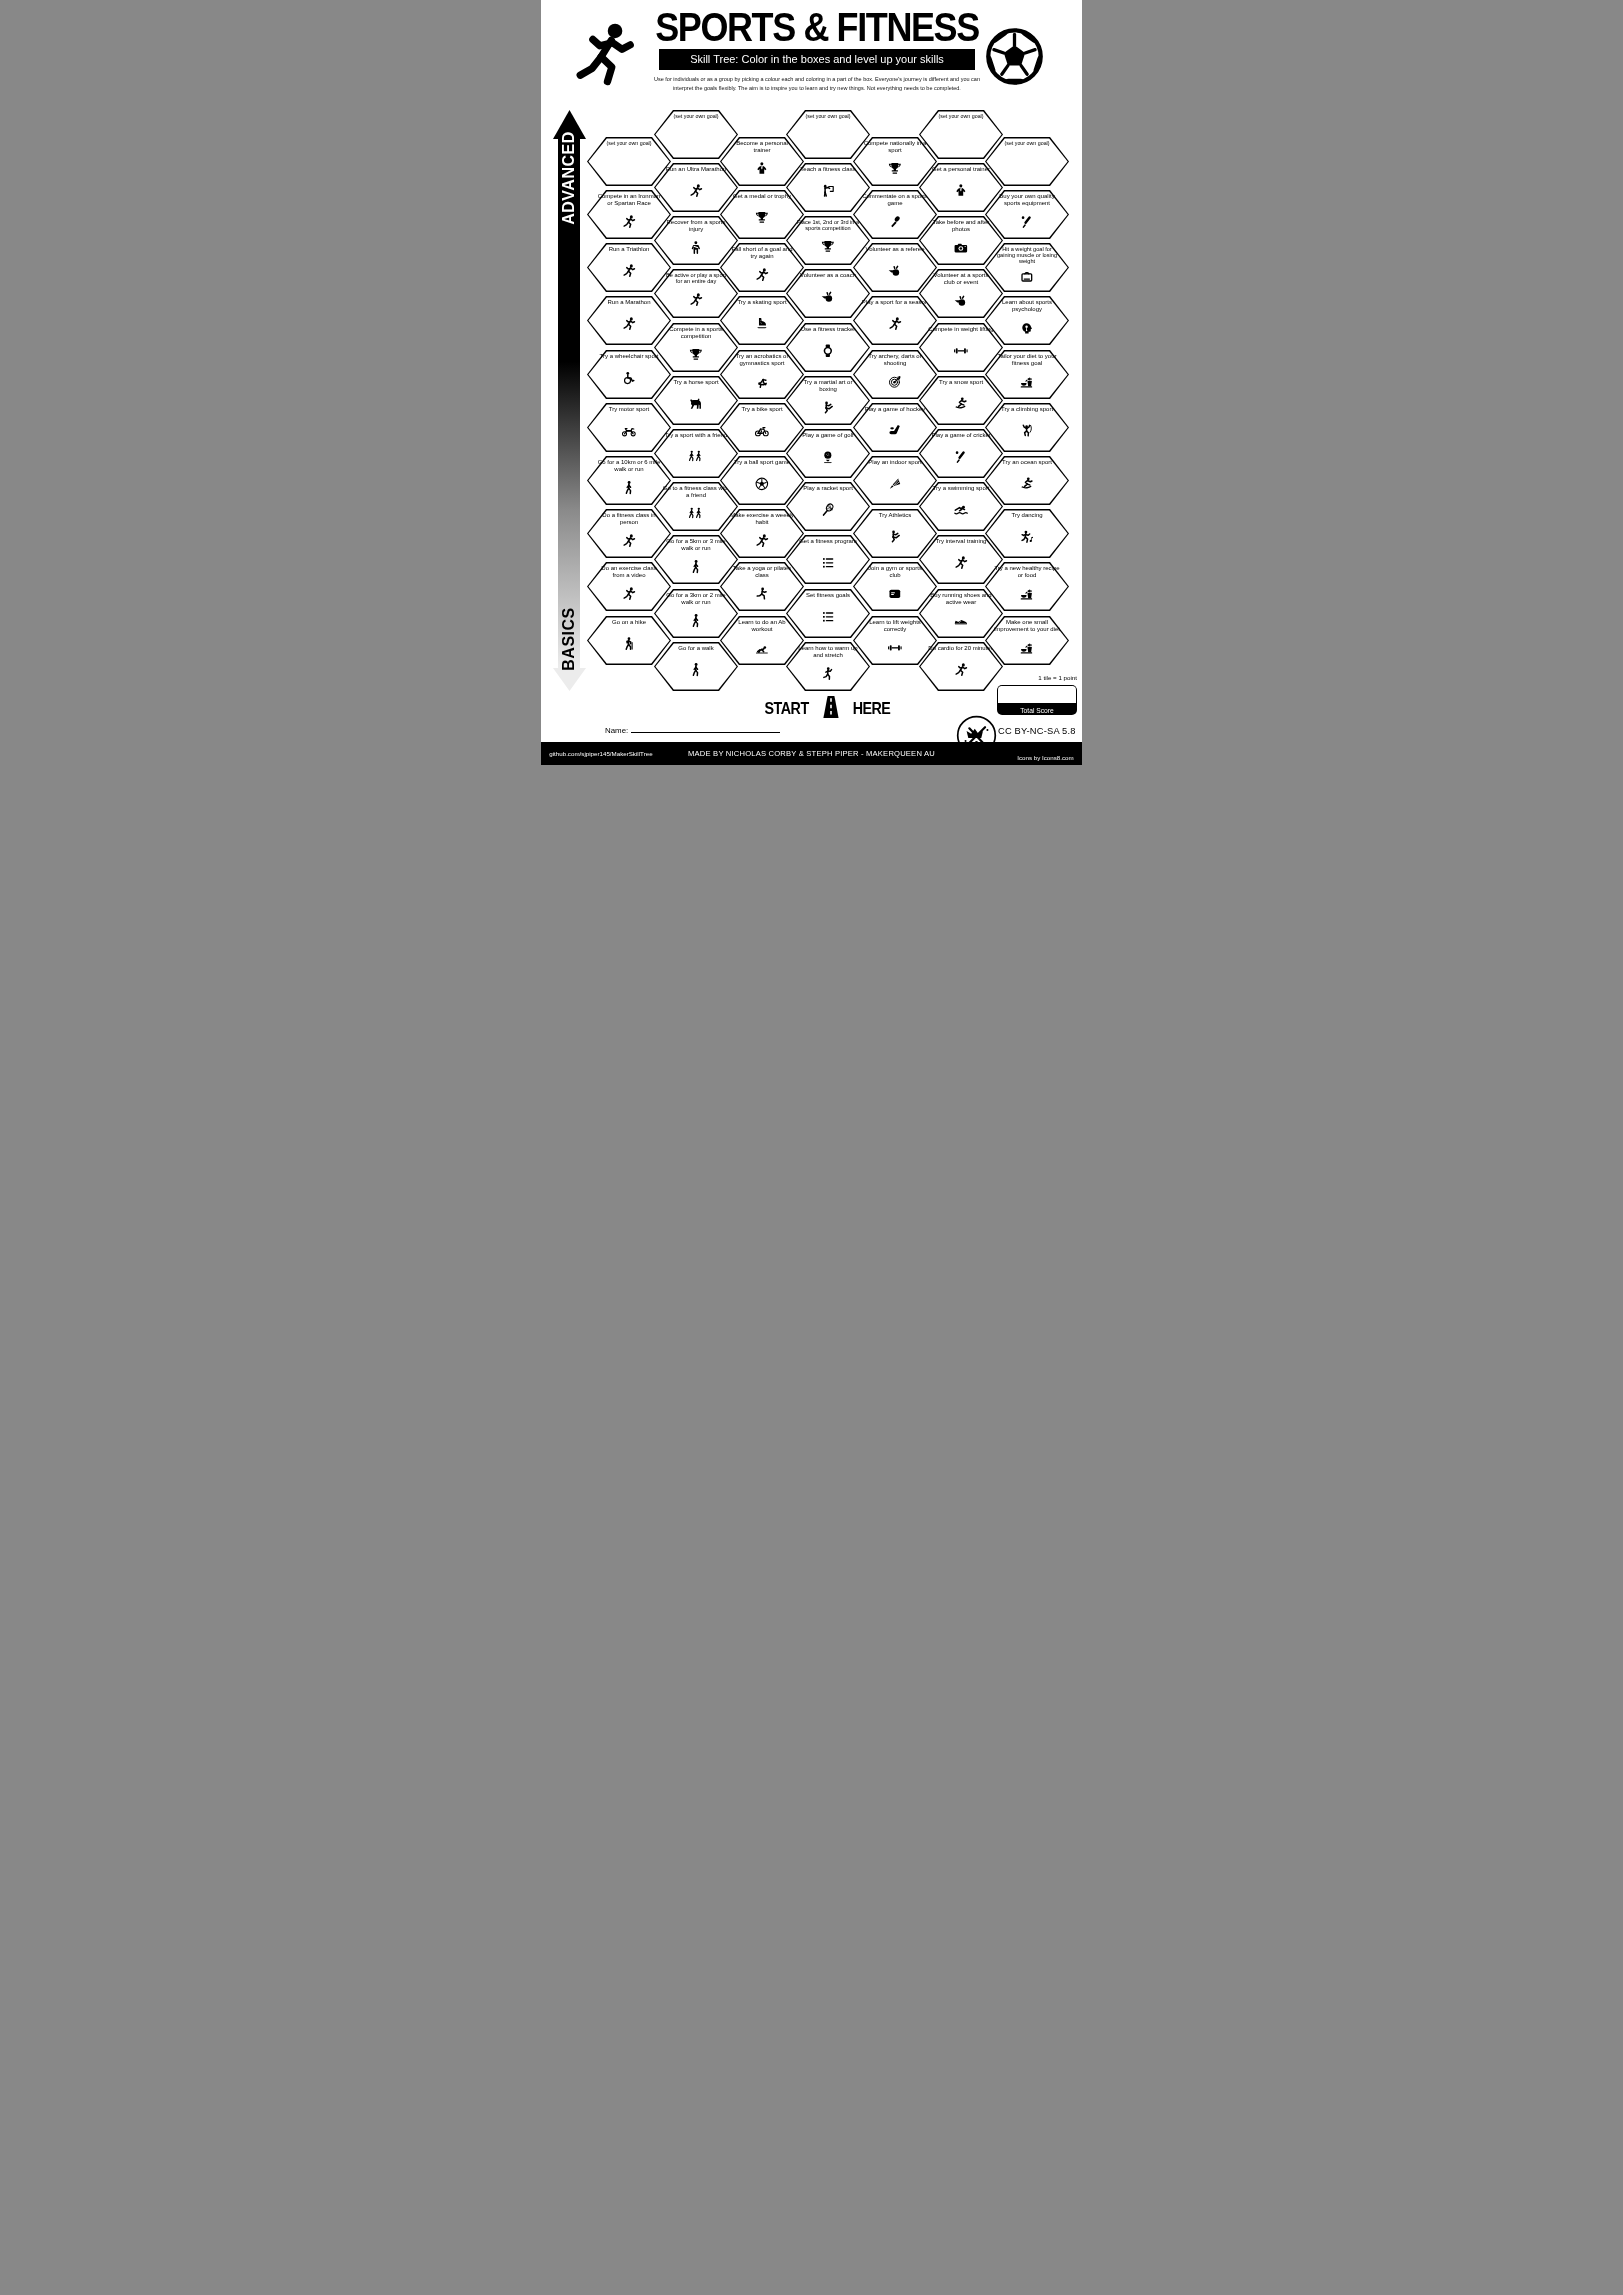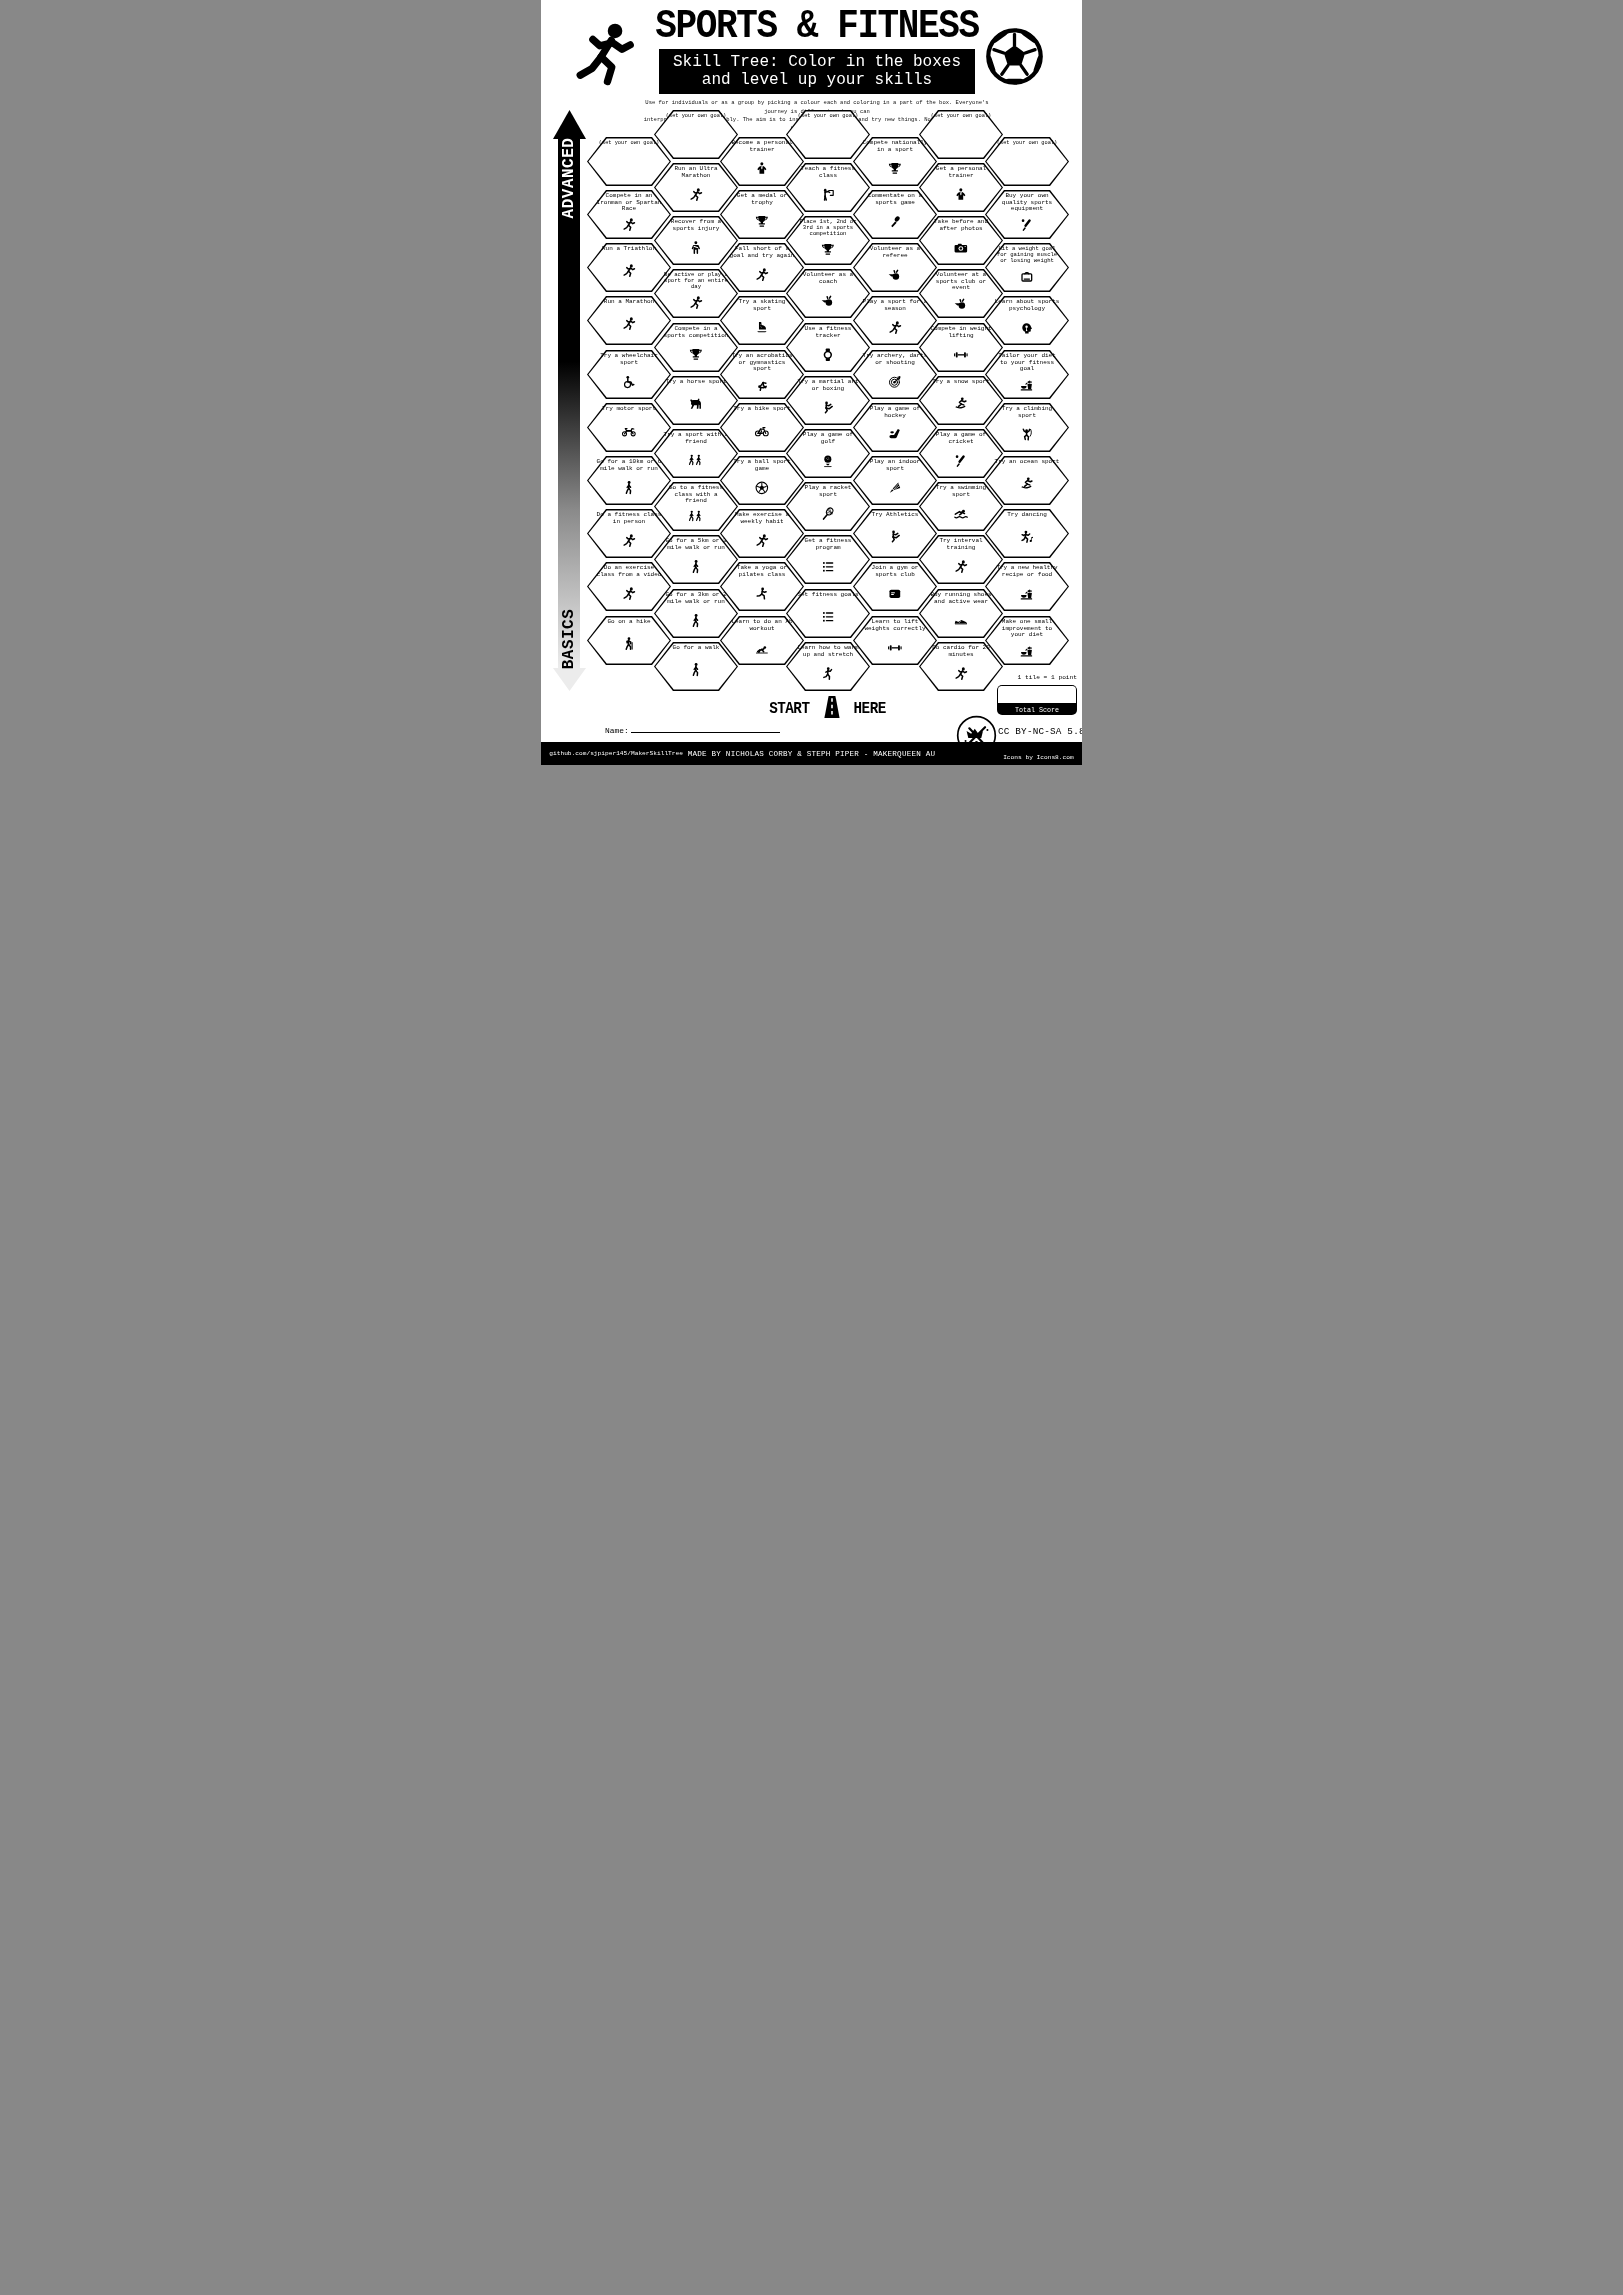--- a/index.html
+++ b/index.html
@@ -1,24 +1,24 @@
 <!DOCTYPE html>
 <html style="font-size:7.4px"><head>
 <meta charset="utf-8">
 <style>
   html,body{margin:0;padding:0;background:#888;}
   .page{position:relative;width:541px;height:765px;background:#fff;margin:0 auto;
-        font-family:Liberation Mono, monospace;color:#000;overflow:hidden;}
+        font-family:Liberation Sans, sans-serif;color:#000;overflow:hidden;}
 
   
   .hdr-center{position:absolute;left:99px;top:6.5px;width:354px;text-align:center;}
   .title{font-size:36px;font-weight:bold;letter-spacing:-1.4px;line-height:1;
          transform:scaleY(1.12);transform-origin:top center;white-space:nowrap;}
   .banner{margin:6.5px auto 0;width:316px;background:#000;color:#fff;
-          font-size:16px;padding:4.2px 0 5.1px;}
+          font-size:11px;padding:4.2px 0 5.1px;}
   .desc{margin-top:5.1px;font-size:5.5px;line-height:1.55;color:#111;}
   #logo-runner-slot{position:absolute;left:24px;top:10.2px;}
   #logo-ball-slot{position:absolute;left:444px;top:27px;}
 
   
   .arrow-shaft{position:absolute;left:17.4px;top:139px;width:21.6px;height:530px;
     background:linear-gradient(180deg,#000 0%,#000 42%,#8a8a8a 70%,#ededed 100%);}
   .arrow-head-top{position:absolute;left:12px;top:110px;width:33px;height:29px;background:#000;
     clip-path:polygon(50% 0,100% 100%,0 100%);}
   .arrow-head-bottom{position:absolute;left:12px;top:668px;width:33px;height:23px;background:#ececec;

